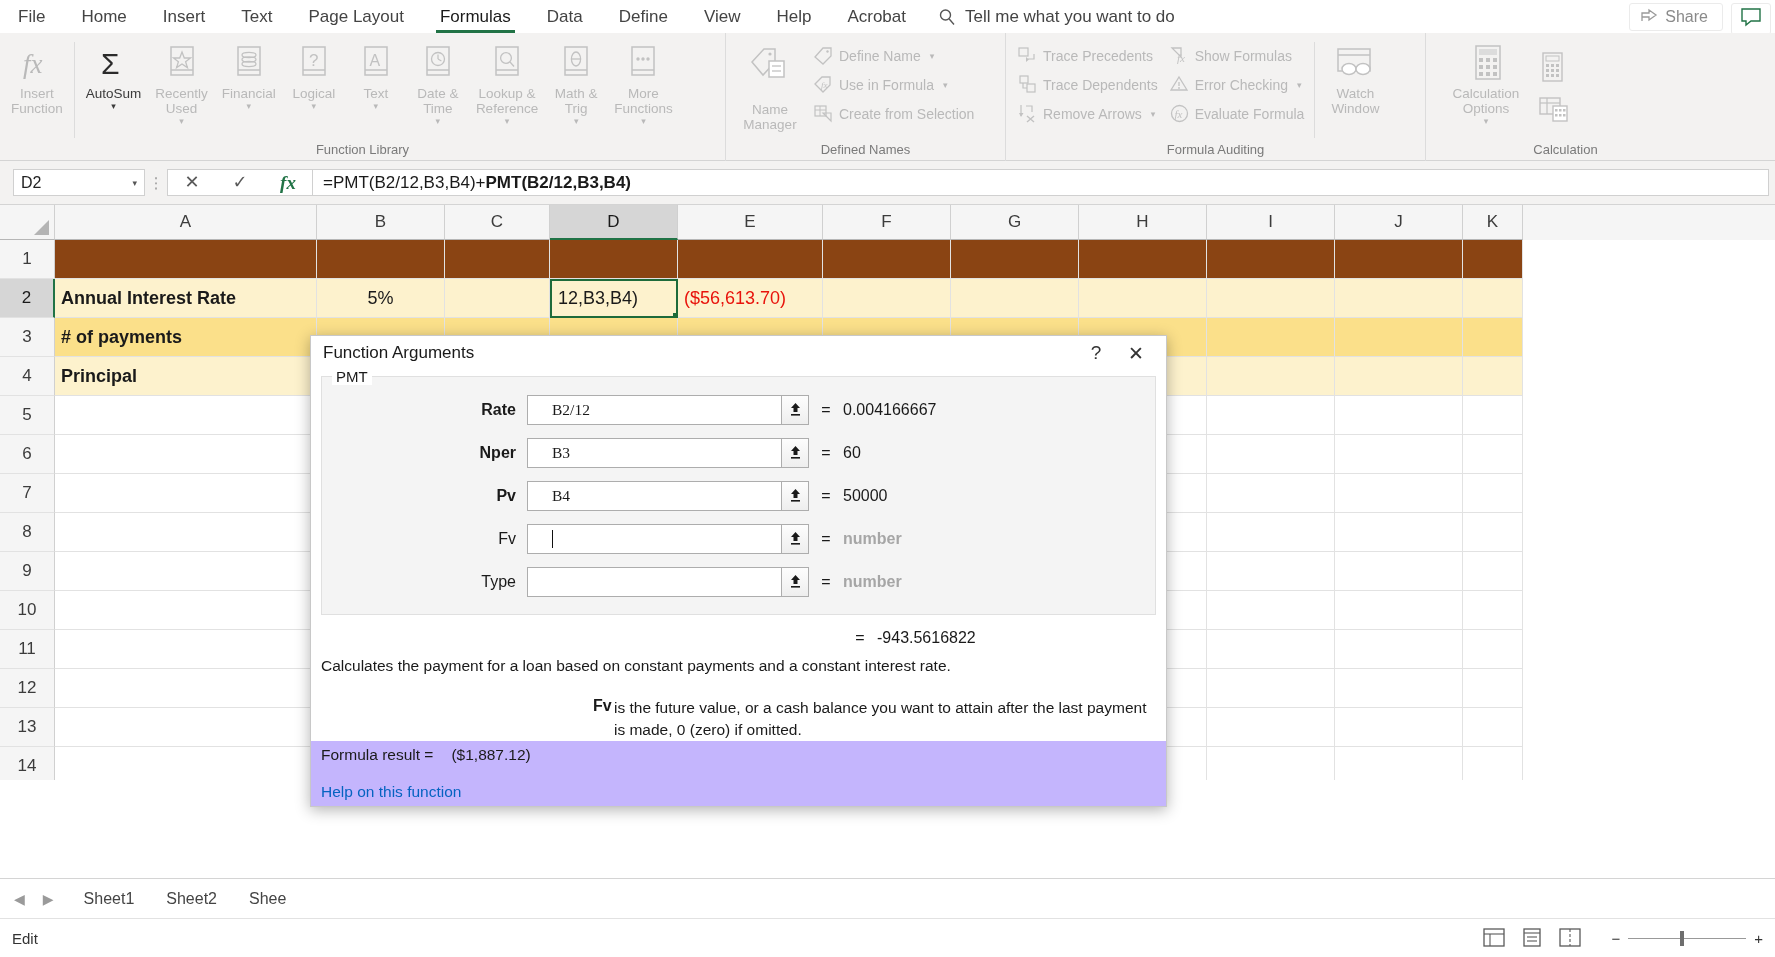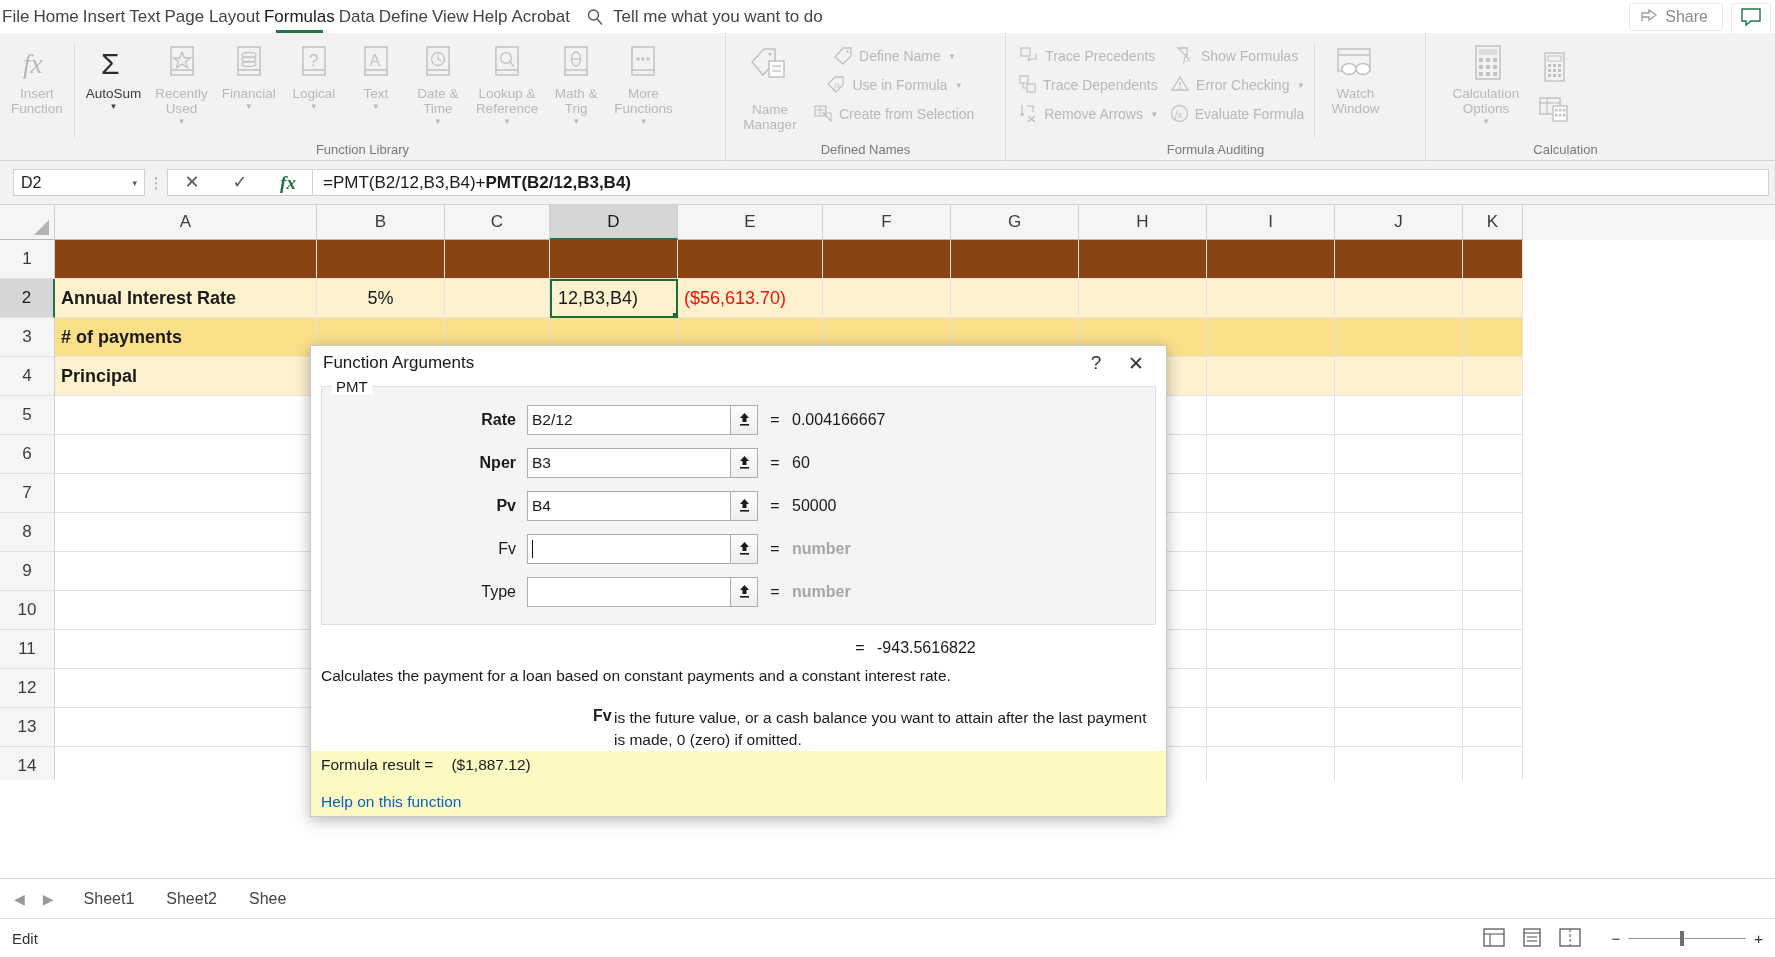--- a/index.html
+++ b/index.html
@@ -15,21 +15,21 @@
 
   
   .tabbar {
     height:33px; background:#ffffff;
     display:flex; align-items:center;
     position:relative;
     border-bottom:0;
   }
   .tab {
     font-size:17px; color:#444444;
-    padding:0 2px; height:33px; line-height:33px;
+    padding:0 18px; height:33px; line-height:33px;
     position:relative; white-space:nowrap;
   }
   .tab.active { color:#1a1a1a; font-weight:normal; }
   .tab.active::after {
     content:""; position:absolute; left:14px; right:14px; bottom:0;
     height:3px; background:#217346;
   }
   .tellme {
     display:flex; align-items:center; gap:9px;
     font-size:17px; color:#444444; margin-left:14px;
@@ -76,21 +76,21 @@
   .bigbtn .ico { height:44px; display:flex; align-items:center; justify-content:center; }
   .bigbtn .lbl { white-space:pre-line; }
   .bigbtn .caret { font-size:9px; line-height:9px; margin-top:1px; }
 
   .smallrow {
     display:flex; align-items:center; gap:6px;
     font-size:14px; color:#b9b9b9;
     padding:2px 6px; height:29px; white-space:nowrap;
   }
   .smallrow .sico { width:19px; height:19px; display:flex; align-items:center; justify-content:center; flex:0 0 19px; }
-  .smallcol { display:flex; flex-direction:column; padding-top:3px;align-items:center; }
+  .smallcol { display:flex; flex-direction:column; padding-top:3px; }
   .mini-caret { font-size:9px; color:#b9b9b9; margin-left:3px; }
 
   .vsep { width:1px; background:#dcdcdc; height:96px; margin:4px 4px 0 4px; }
 
   
   .fbar {
     height:44px; background:#f3f2f1;
     display:flex; align-items:center;
     border-bottom:1px solid #d4d4d4;
     padding:0 6px;
@@ -182,23 +182,23 @@
     font-size:15px; color:#333;
   }
   .viewbtns { margin-left:auto; display:flex; align-items:center; gap:16px; }
   .vb { width:22px; height:20px; }
   .zoomslider { display:flex; align-items:center; gap:8px; margin-left:14px; }
   .ztrack { width:118px; height:1px; background:#999; position:relative; }
   .zthumb { position:absolute; left:52px; top:-7px; width:4px; height:15px; background:#6e6e6e; }
 
   
   .dlg {
-    position:absolute; left:310px; top:345px;
+    position:absolute; left:310px; top:335px;
     width:857px; height:472px;
-    background:#fef9c3;
+    background:#c4b5fd;
     border:1px solid #c8c8c8;
     box-shadow:0 3px 14px rgba(0,0,0,.30);
     z-index:40;
     display:flex; flex-direction:column;
   }
   .dlg-title {
     height:40px; display:flex; align-items:center;
     padding:0 10px 0 12px; background:#ffffff;
   }
   .dlg-title .t { font-size:17px; color:#1a1a1a; }
@@ -217,24 +217,25 @@
     position:absolute; top:-9px; left:10px;
     background:#ffffff; padding:0 4px; font-size:15px; color:#1a1a1a;
   }
   .argrow { display:flex; align-items:center; height:33px; margin-bottom:0; }
   .arglabel {
     width:205px; text-align:right; padding-right:11px;
     font-size:16px; color:#1a1a1a;
   }
   .arglabel.req { font-weight:bold; }
   .arginput {
-    width:204px; height:30px; background:#ffffff;
+    width:255px; height:30px; background:#ffffff;
     border:1px solid #adadad; display:flex; align-items:center;
-    padding:0 4px; font-size:15.5px; color:#1a1a1a;
+    padding:0 24px; font-size:15.5px; color:#1a1a1a;
     position:relative;
+    font-family:Liberation Serif, serif;
   }
   .arginput .caretbar {
     display:inline-block; width:1px; height:18px; background:#111;
   }
   .collapse-btn {
     width:27px; height:30px; border:1px solid #adadad; border-left:none;
     background:linear-gradient(#fdfdfd,#eeeeee);
     display:flex; align-items:center; justify-content:center;
   }
   .eqsign { width:34px; text-align:center; font-size:16px; color:#1a1a1a; }

